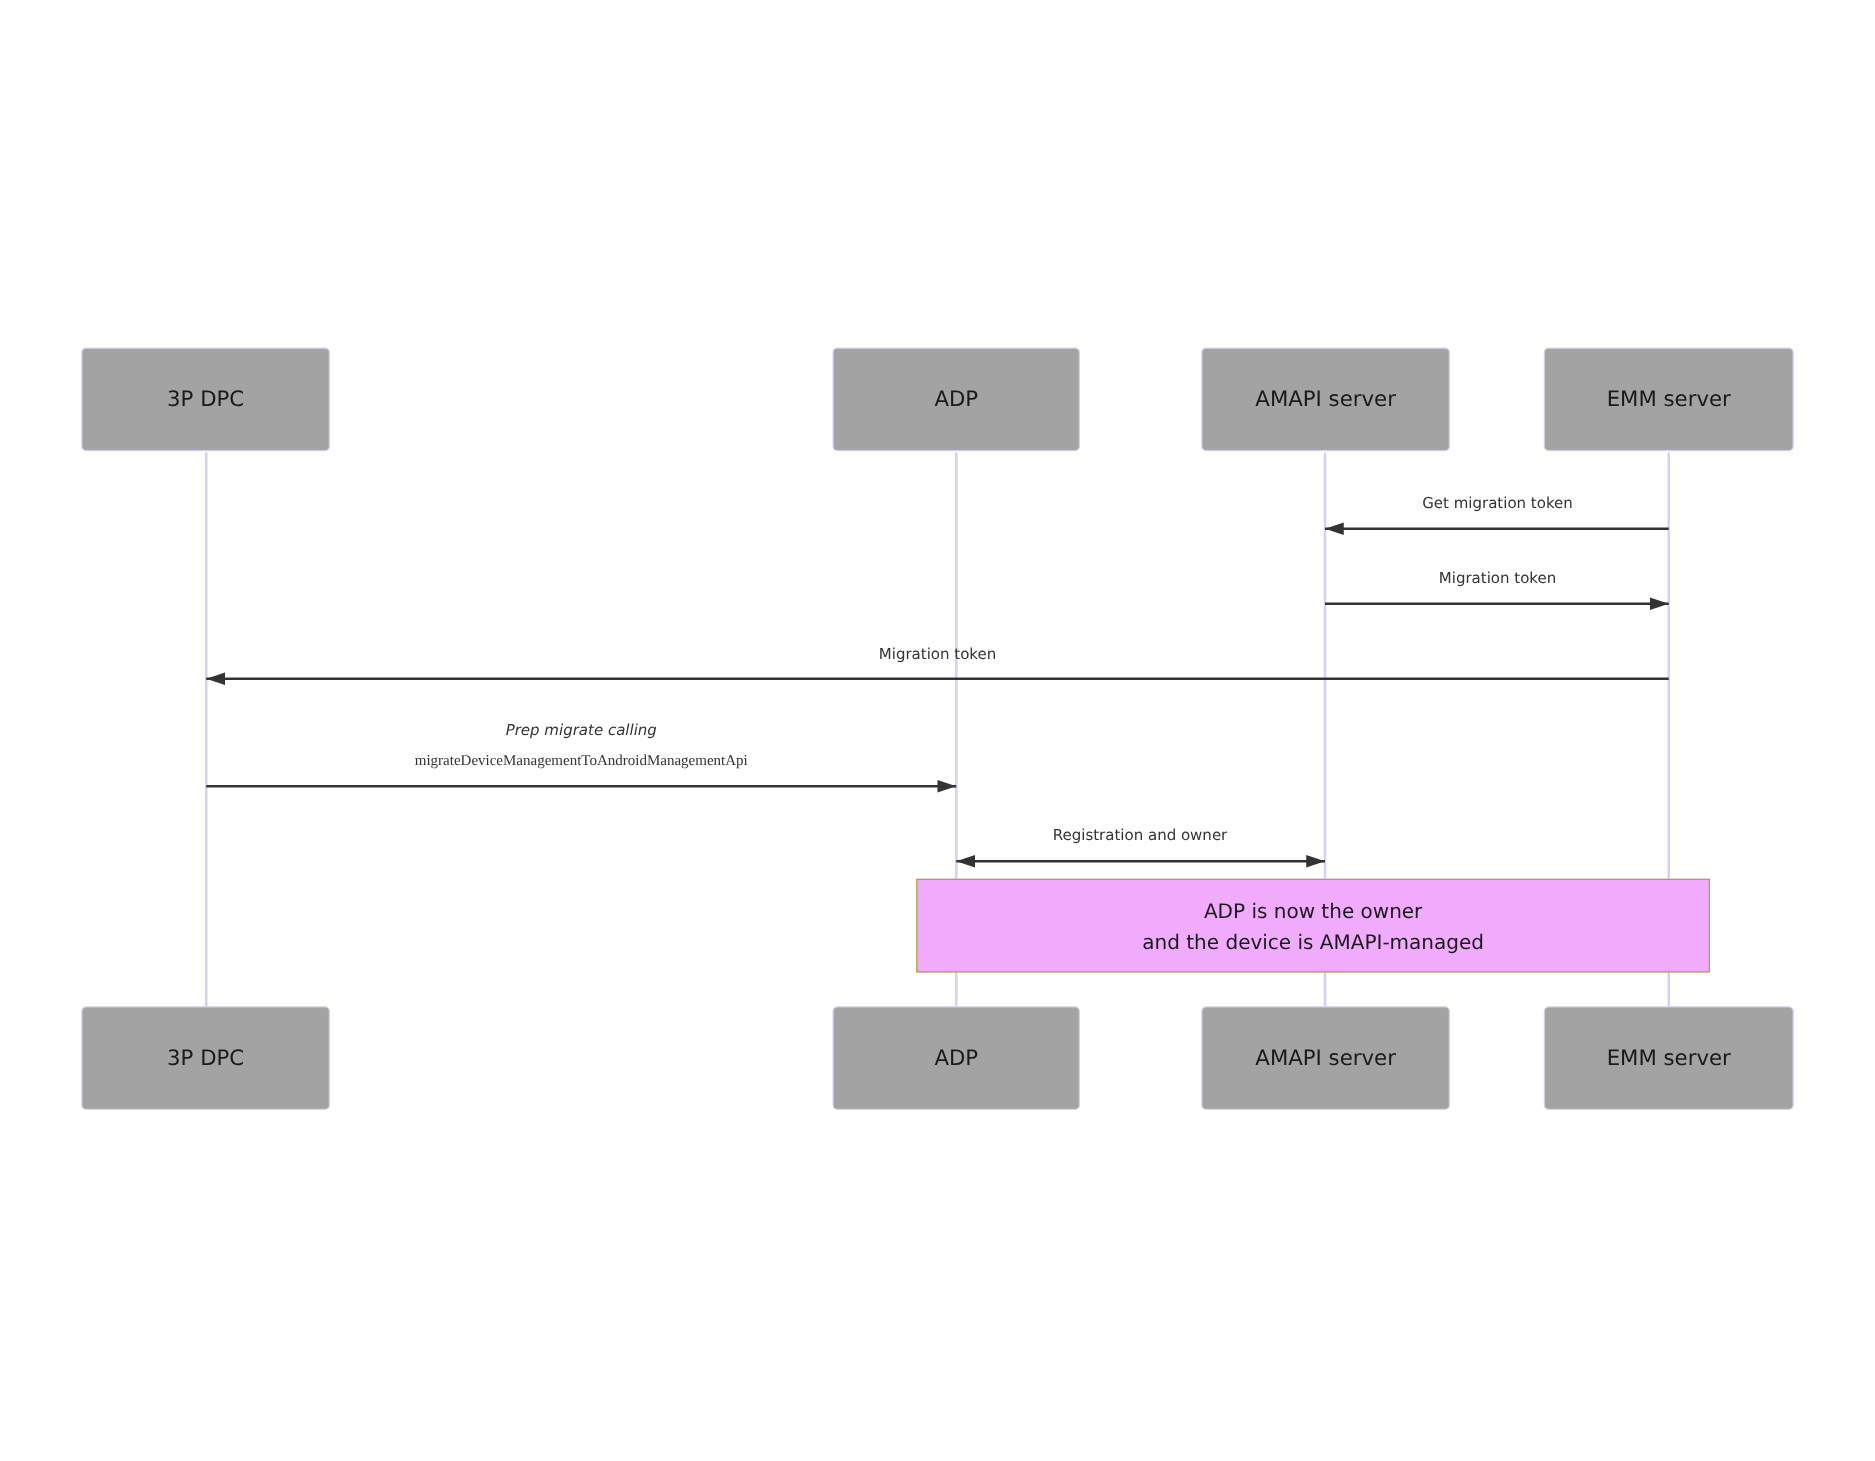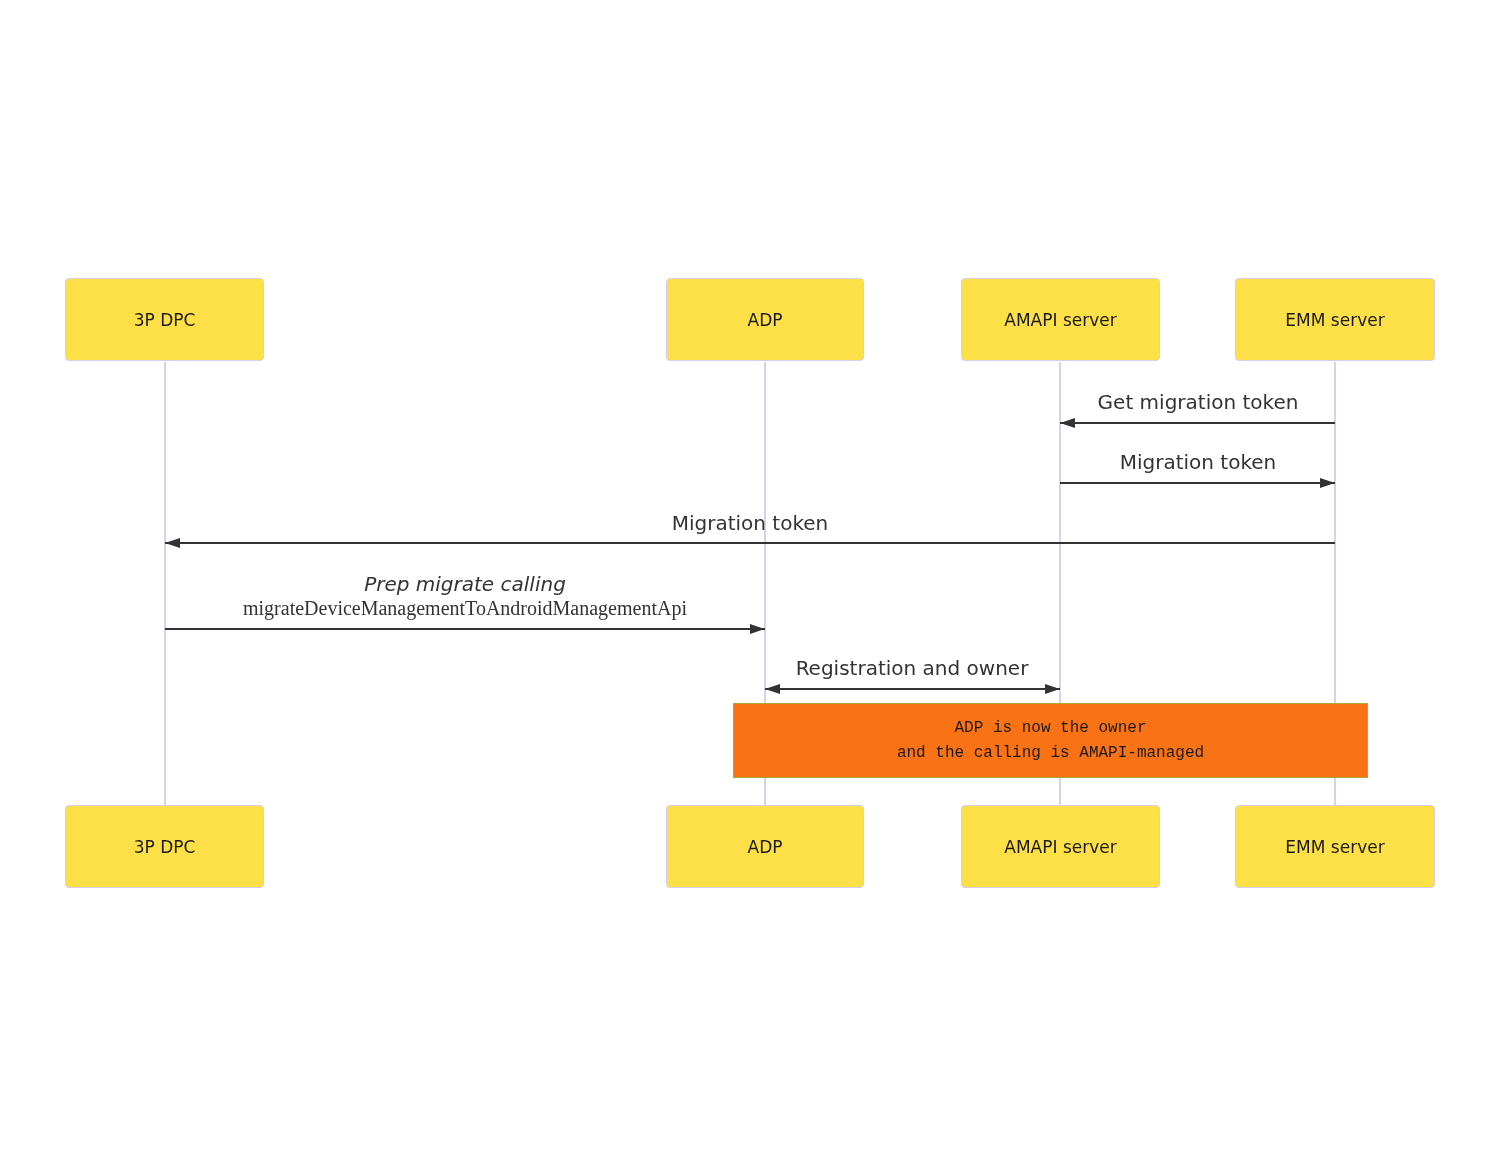--- a/index.html
+++ b/index.html
@@ -11,41 +11,41 @@
   .canvas {
     position: relative;
     width: 1500px;
     height: 1169px;
     background: #ffffff;
     overflow: hidden;
   }
   .actor-box {
     position: absolute;
     height: 83px;
-    background: #fde047;
+    background: #a3a3a3;
     border: 1px solid #d4d0ec;
     border-radius: 4px;
     display: flex;
     align-items: center;
     justify-content: center;
     font-size: 17px;
     color: #1a1a1a;
     box-sizing: border-box;
   }
   .lifeline {
     position: absolute;
     width: 2px;
     top: 362px;
     height: 443px;
     background: #d8d0ee;
   }
   .msg-label {
     position: absolute;
     text-align: center;
-    font-size: 20px;
+    font-size: 12px;
     color: #333333;
     line-height: 24px;
     white-space: nowrap;
   }
   .msg-line {
     position: absolute;
     height: 2px;
     background: #333333;
   }
   .arrowhead {
@@ -56,32 +56,31 @@
     border-bottom: 5px solid transparent;
   }
   .arrowhead.left  { border-right: 15px solid #333333; }
   .arrowhead.right { border-left: 15px solid #333333; }
   .note-box {
     position: absolute;
     left: 733px;
     top: 703px;
     width: 635px;
     height: 75px;
-    background: #f97316;
+    background: #f0abfc;
     border: 1px solid #aaaa33;
     box-sizing: border-box;
     display: flex;
     flex-direction: column;
     align-items: center;
     justify-content: center;
     font-size: 16px;
     line-height: 25px;
     color: #1a1a1a;
     text-align: left;
-    font-family: Liberation Mono, monospace;
   }
 </style>
 </head>
 <body>
 
 <div class="canvas">
 
   <div class="actor-box" style="left:65px;  top:278px; width:199px;">
     <span>3P DPC</span>
   </div>
@@ -119,21 +118,21 @@
   <div class="msg-line" style="left:165px; top:628px; width:600px;"></div>
   <div class="arrowhead right" style="left:750px; top:624px;"></div>
 
   <div class="msg-label" style="left:712px; top:656px; width:400px;">Registration and owner</div>
   <div class="msg-line" style="left:765px; top:688px; width:295px;"></div>
   <div class="arrowhead left" style="left:765px;  top:684px;"></div>
   <div class="arrowhead right" style="left:1045px; top:684px;"></div>
 
   <div class="note-box">
     <span style="display:block;">ADP is now the owner</span>
-    <span style="display:block;">and the calling is AMAPI-managed</span>
+    <span style="display:block;">and the device is AMAPI-managed</span>
   </div>
 
   <div class="actor-box" style="left:65px;  top:805px; width:199px;">
     <span>3P DPC</span>
   </div>
   <div class="actor-box" style="left:666px; top:805px; width:198px;">
     <span>ADP</span>
   </div>
   <div class="actor-box" style="left:961px; top:805px; width:199px;">
     <span>AMAPI server</span>

